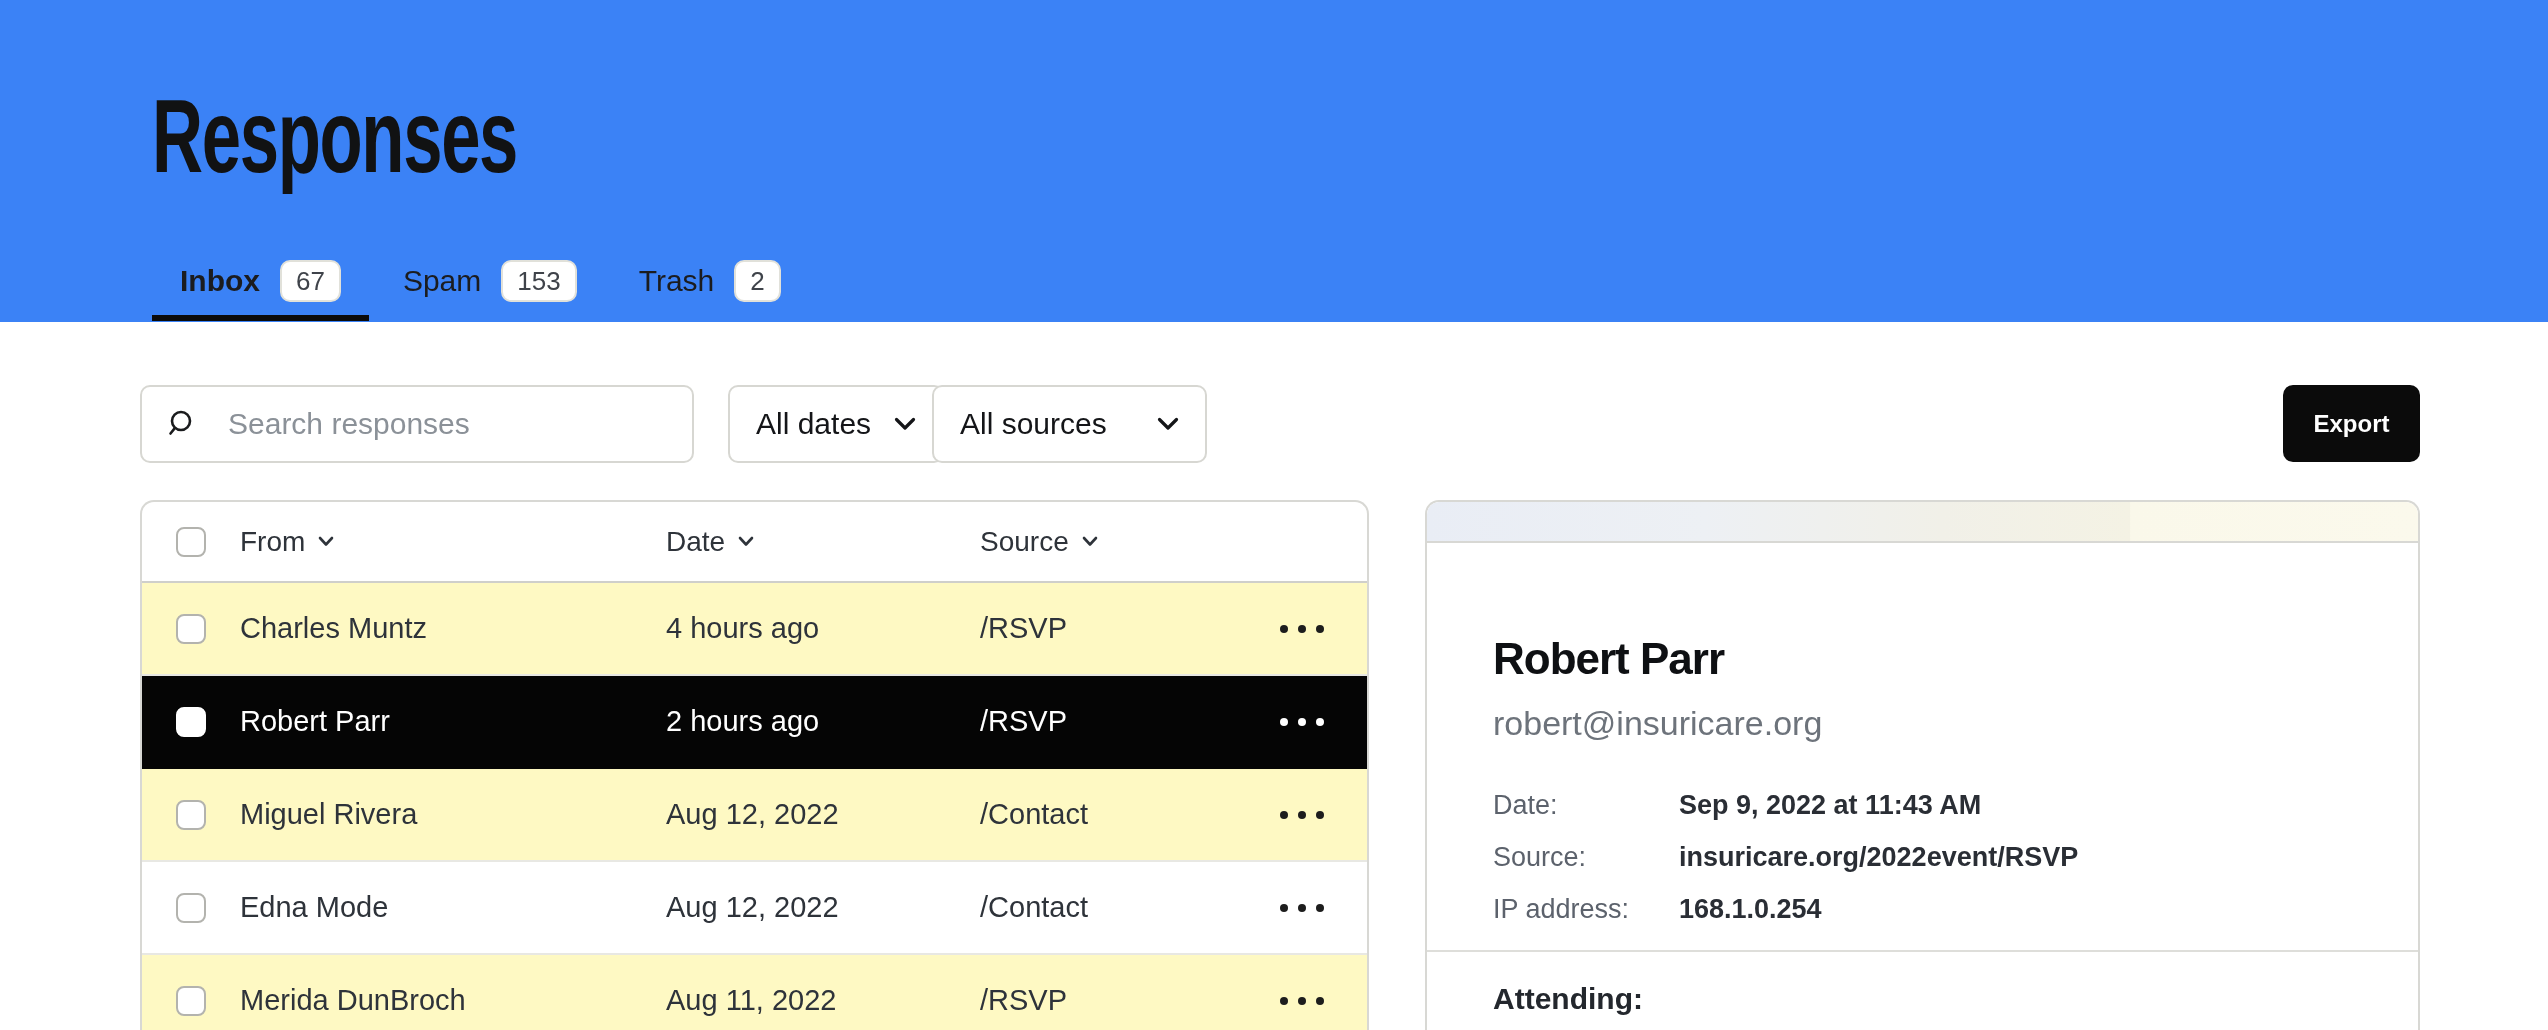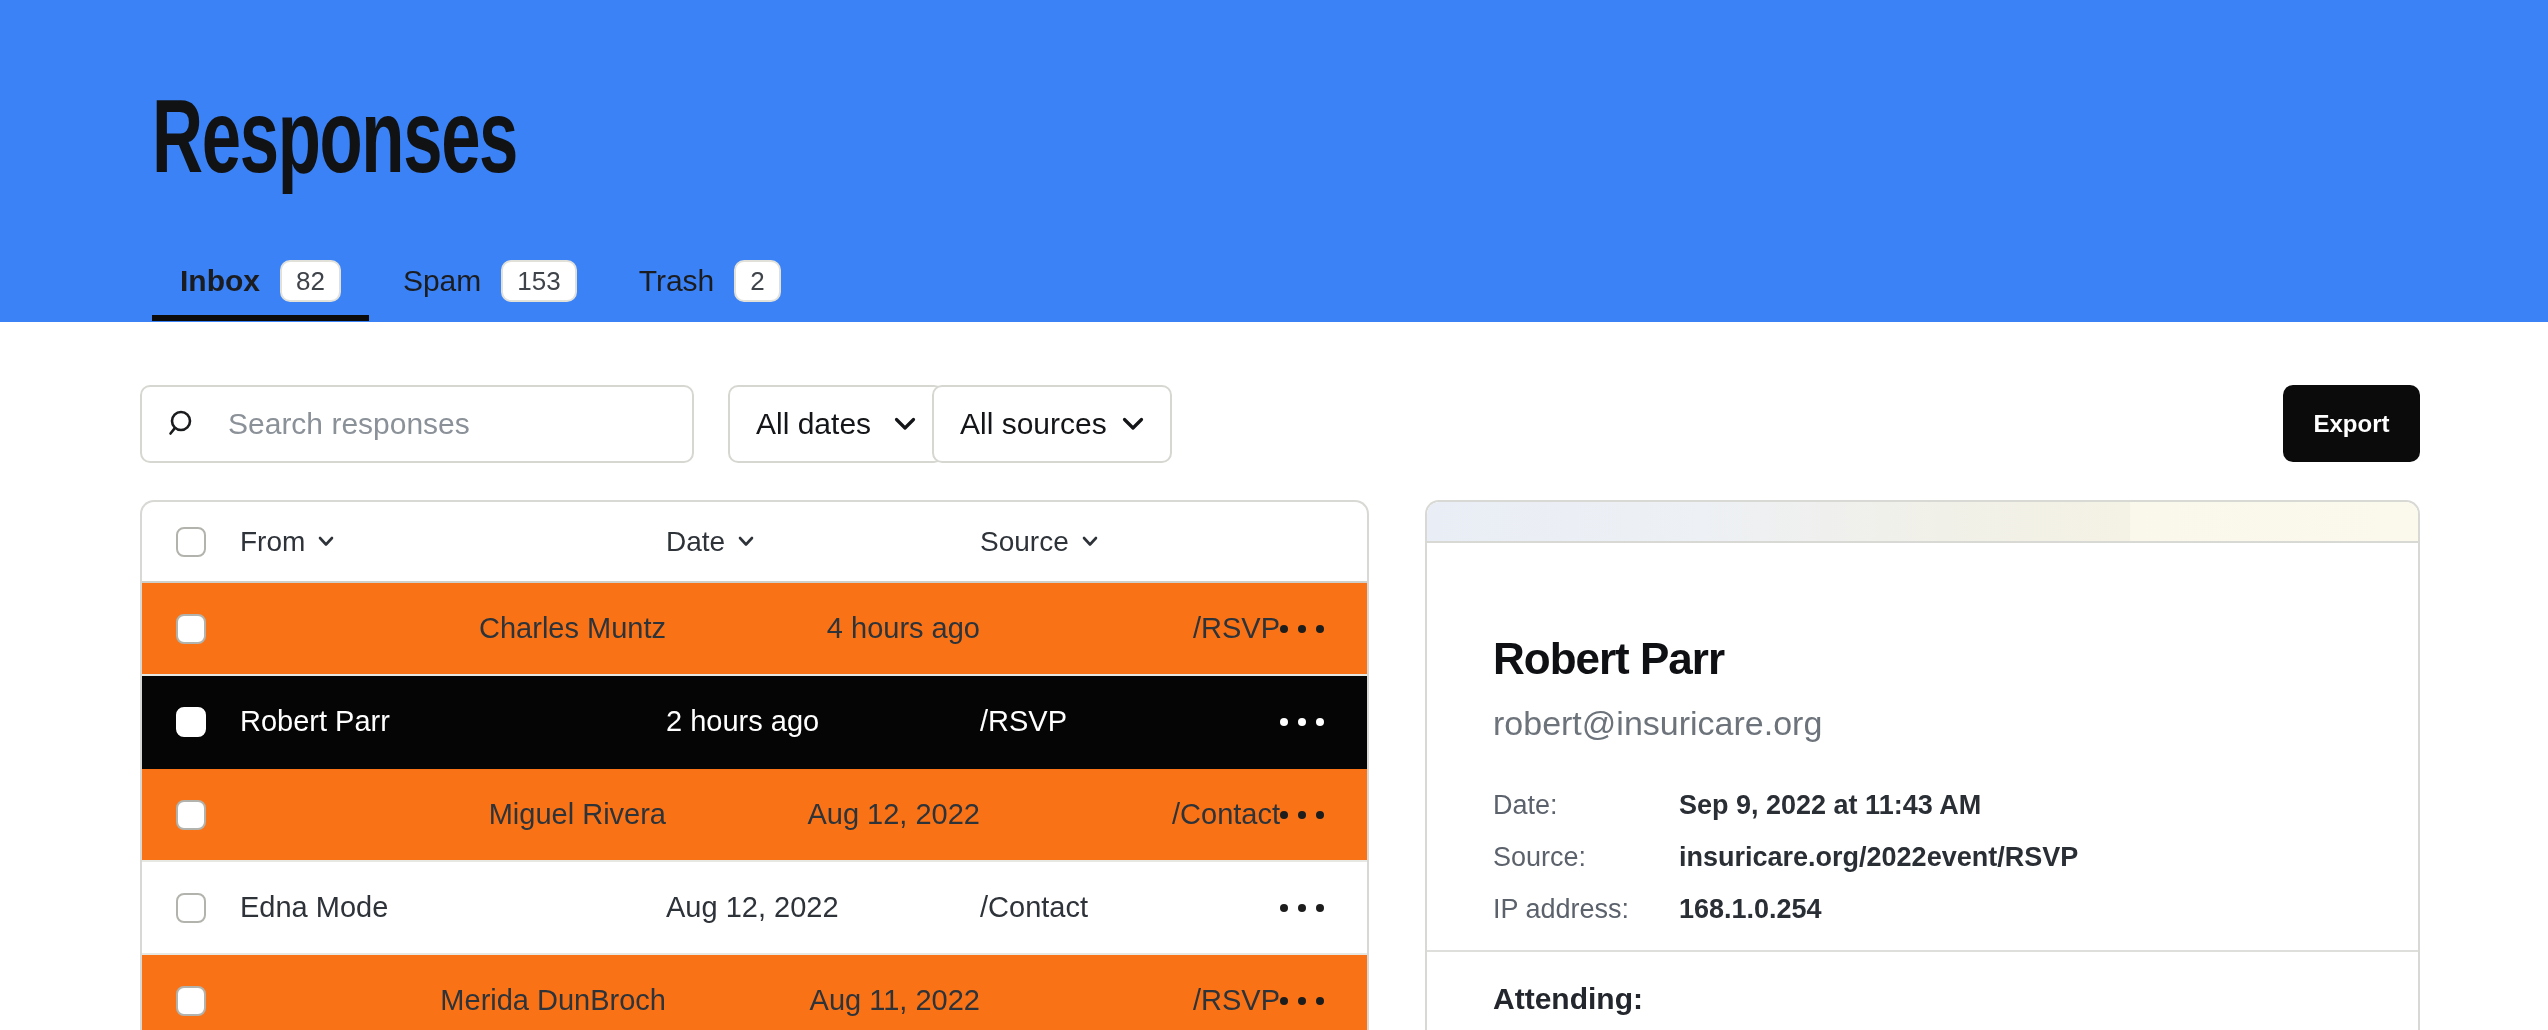--- a/index.html
+++ b/index.html
@@ -31,38 +31,38 @@
   .searchbox svg { flex:0 0 auto; }
   .searchbox input { border:none; outline:none; width:100%; font-size:30px; color:#17181a;
     font-family:"Liberation Sans", sans-serif; background:transparent; }
   .searchbox input::placeholder { color:#8b9198; }
 
   .dropdown { position:absolute; top:385px; height:78px; background:#fff;
     border:2px solid #d7d7d2; border-radius:10px; display:flex; align-items:center;
     justify-content:space-between; padding:0 26px; font-size:30px; color:#141518;
     cursor:pointer; }
   .dd-dates { left:728px; width:216px; }
-  .dd-sources { left:932px; width:240px; }
+  .dd-sources { left:932px; width:275px; }
 
   .export-btn { position:absolute; left:2283px; top:385px; width:137px; height:77px;
     background:#0b0b0b; border:none; border-radius:10px; color:#fff; font-size:24px;
     font-weight:bold; display:flex; align-items:center; justify-content:center;
     cursor:pointer; font-family:"Liberation Sans", sans-serif; }
 
   
   .list-panel { position:absolute; left:140px; top:500px; width:1229px; height:540px;
     background:#fff; border:2px solid #d8d8d4; border-bottom:none;
     border-radius:14px 14px 0 0; overflow:hidden; }
   .lrow { display:grid; grid-template-columns:64px 426px 314px 300px 1fr;
     align-items:center; padding-left:34px; padding-right:44px; }
   .lheader { height:81px; border-bottom:2px solid #cfcfcb; font-size:28px; color:#2e333a; }
   .hcell { display:flex; align-items:center; gap:13px; cursor:pointer; }
   .row { height:93px; border-bottom:2px solid #e8e8e3; font-size:29px; color:#2e333a;
     background:#fff; cursor:pointer; }
-  .row.unread { background:#f97316;text-align:right; }
+  .row.unread { background:#fef9c3; }
   .row.selected { background:#050505; color:#ffffff; border-bottom-color:#050505; }
   .checkbox { width:30px; height:30px; border:2px solid #b3b3ae; border-radius:8px;
     background:#fff; cursor:pointer; }
   .row.selected .checkbox { border-color:#ffffff; }
   .dots { display:flex; justify-content:flex-end; align-items:center; gap:10px; cursor:pointer; }
   .dot { width:8px; height:8px; border-radius:50%; background:#1d1d1d; }
   .row.selected .dot { background:#ffffff; }
 
   
   .detail-panel { position:absolute; left:1425px; top:500px; width:995px; height:540px;
@@ -90,21 +90,21 @@
 <body>
 
 <div class="app">
 
   <div class="topband">
     <h1 class="page-title">Responses</h1>
 
     <div class="tabs">
       <div class="tab active">
         <span class="tab-label">Inbox</span>
-        <span class="badge">82</span>
+        <span class="badge">67</span>
       </div>
       <div class="tab">
         <span class="tab-label">Spam</span>
         <span class="badge">153</span>
       </div>
       <div class="tab">
         <span class="tab-label">Trash</span>
         <span class="badge">2</span>
       </div>
     </div>

